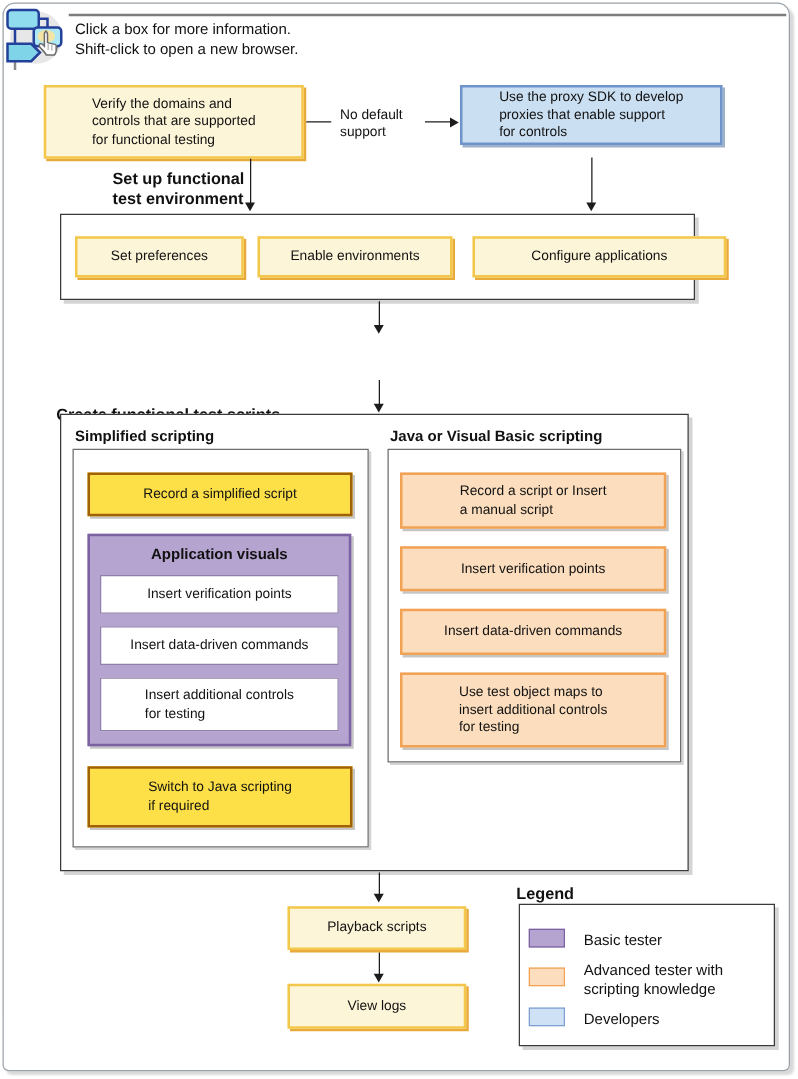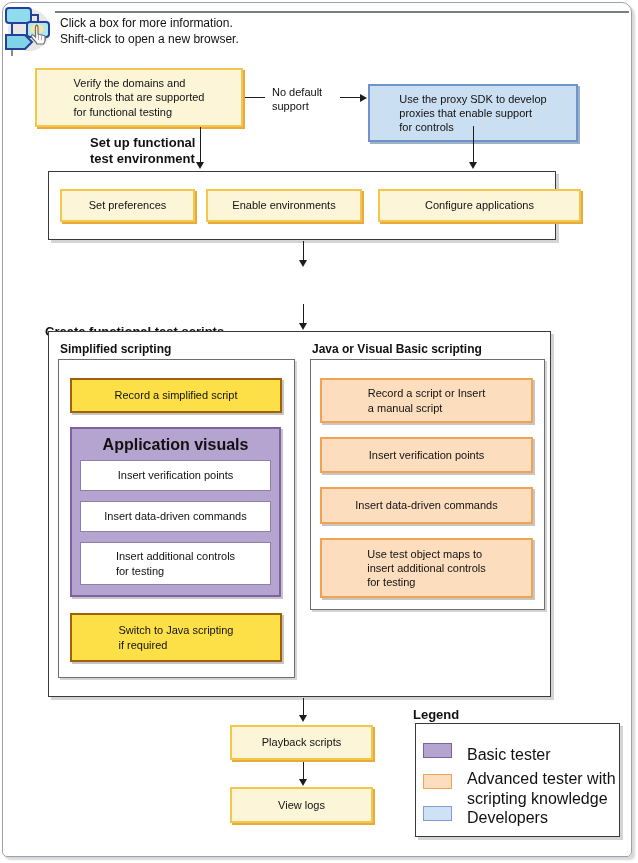--- a/index.html
+++ b/index.html
@@ -26,21 +26,21 @@
   .subpanel{position:absolute;box-sizing:border-box;background:#fff;border:1px solid #6e6e6e;
             box-shadow:2px 2px 0 #d4d4d4;}
   .vline{position:absolute;width:1px;background:#1c1c1c;}
   .hline{position:absolute;height:1px;background:#1c1c1c;}
   .ah-down{position:absolute;width:0;height:0;border-left:4px solid transparent;
            border-right:4px solid transparent;border-top:7px solid #1c1c1c;}
   .ah-right{position:absolute;width:0;height:0;border-top:4px solid transparent;
             border-bottom:4px solid transparent;border-left:7px solid #1c1c1c;}
   .legend-swatch{position:absolute;width:29px;height:15px;box-sizing:border-box;
                  border:1px solid #666;}
-  .legend-label{position:absolute;font-size:16px;line-height:1.25;white-space:pre-line;}
+  .legend-label{position:absolute;font-size:12px;line-height:1.25;white-space:pre-line;}
 </style>
 </head>
 <body>
 
 <div id="canvas">
 
   <div class="frame"></div>
   <div class="topline"></div>
 
   <div style="position:absolute;left:4px;top:4px;width:48px;height:52px;">
@@ -63,21 +63,21 @@
   <div class="box yellow ml" style="left:35px;top:68px;width:208px;height:59px;">Verify the domains and
 controls that are supported
 for functional testing</div>
 
   <div class="hline" style="left:245px;top:97px;width:20px;"></div>
   <div class="legend-label" style="left:272px;top:86px;font-size:11px;">No default
 support</div>
   <div class="hline" style="left:340px;top:97px;width:21px;"></div>
   <div class="ah-right" style="left:360px;top:94px;"></div>
 
-  <div class="box blue ml" style="left:368px;top:84px;width:210px;height:58px;">Use the proxy SDK to develop
+  <div class="box blue ml" style="left:368px;top:68px;width:210px;height:48px;">Use the proxy SDK to develop
 proxies that enable support
 for controls</div>
 
   <div class="vline" style="left:200px;top:127px;height:36px;"></div>
   <div class="ah-down" style="left:196px;top:162px;"></div>
   <div class="vline" style="left:473px;top:126px;height:37px;"></div>
   <div class="ah-down" style="left:469px;top:162px;"></div>
 
   <div class="h" style="left:42px;top:135px;width:130px;margin-left:48px;">Set up functional
 test environment</div>
@@ -96,21 +96,21 @@
 
   <div class="panel" style="left:48px;top:331px;width:503px;height:366px;"></div>
 
   <div class="sublabel" style="left:60px;top:342px;">Simplified scripting</div>
   <div class="subpanel" style="left:58px;top:359px;width:237px;height:319px;"></div>
 
   <div class="box purple" style="left:70px;top:378px;width:212px;height:35px;">Record a simplified script</div>
 
   <div style="position:absolute;left:70px;top:427px;width:211px;height:170px;box-sizing:border-box;
               background:#b6a4d0;border:2px solid #7d62a3;box-shadow:2px 2px 0 #c6c6c6;"></div>
-  <div style="position:absolute;left:70px;top:436px;width:211px;text-align:center;font-weight:bold;font-size:16px;">Application visuals</div>
+  <div style="position:absolute;left:70px;top:436px;width:211px;text-align:center;font-weight:bold;font-size:12px;">Application visuals</div>
   <div class="box white-sub" style="left:80px;top:460px;width:191px;height:31px;">Insert verification points</div>
   <div class="box white-sub" style="left:80px;top:501px;width:191px;height:31px;">Insert data-driven commands</div>
   <div class="box white-sub ml" style="left:80px;top:542px;width:191px;height:43px;">Insert additional controls
 for testing</div>
 
   <div class="box purple ml" style="left:70px;top:613px;width:212px;height:49px;">Switch to Java scripting
 if required</div>
 
   <div class="sublabel" style="left:312px;top:342px;">Java or Visual Basic scripting</div>
   <div class="subpanel" style="left:310px;top:359px;width:235px;height:251px;"></div>

